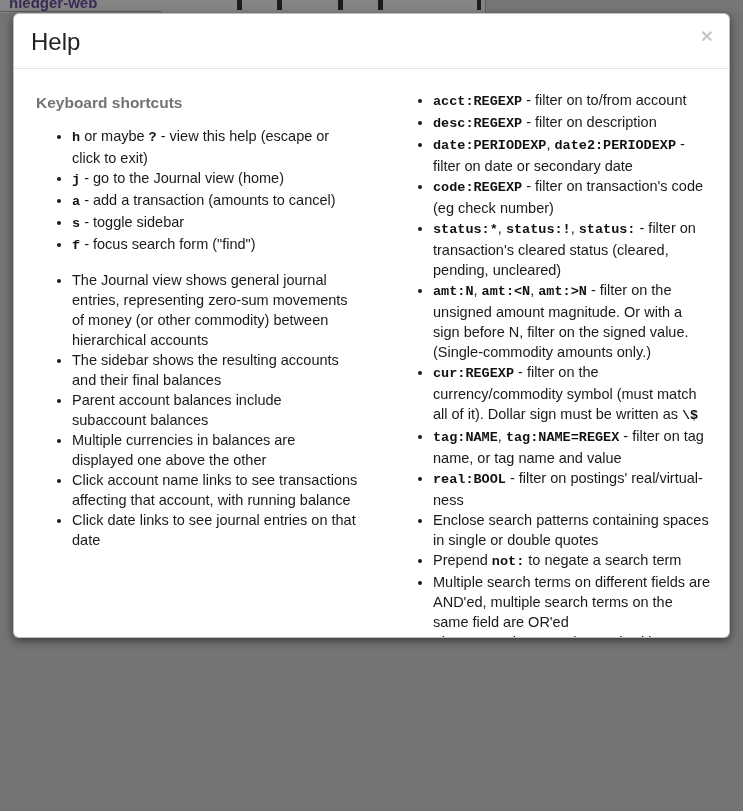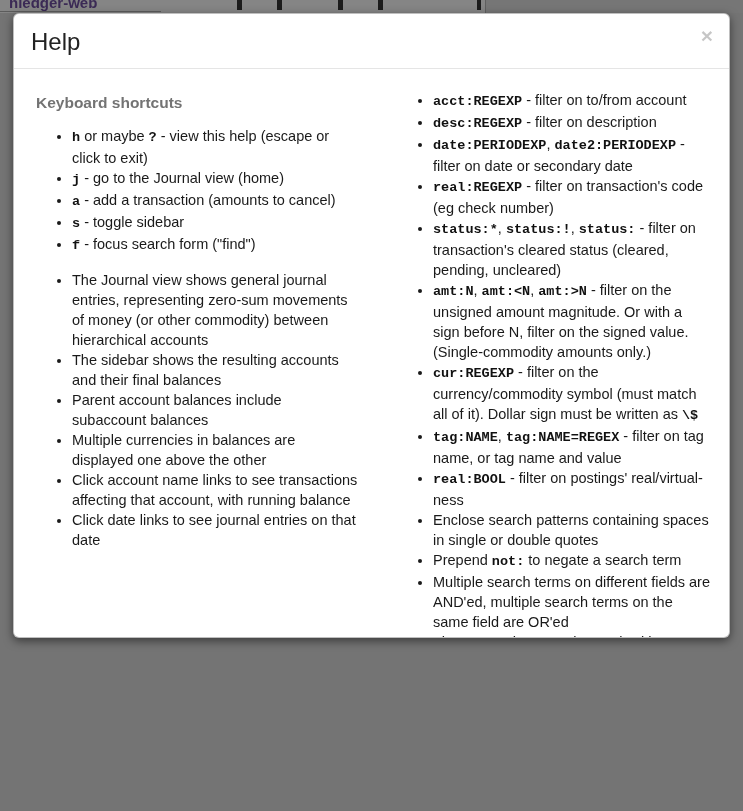--- a/index.html
+++ b/index.html
@@ -147,21 +147,21 @@
           <li><span>Multiple currencies in balances are displayed one above the other</span></li>
           <li><span>Click account name links to see transactions affecting that account, with running balance</span></li>
           <li><span>Click date links to see journal entries on that date</span></li>
         </ul>
       </div>
     <div class="help-col right">
         <ul>
           <li><code>acct:REGEXP</code><span> - filter on to/from account</span></li>
           <li><code>desc:REGEXP</code><span> - filter on description</span></li>
           <li><code>date:PERIODEXP</code><span>, </span><code>date2:PERIODEXP</code><span> - filter on date or secondary date</span></li>
-          <li><code>real:REGEXP</code><span> - filter on transaction's code (eg check number)</span></li>
+          <li><code>code:REGEXP</code><span> - filter on transaction's code (eg check number)</span></li>
           <li><code>status:*</code><span>, </span><code>status:!</code><span>, </span><code>status:</code><span> - filter on transaction's cleared status (cleared, pending, uncleared)</span></li>
           <li><code>amt:N</code><span>, </span><code>amt:&lt;N</code><span>, </span><code>amt:&gt;N</code><span> - filter on the unsigned amount magnitude. Or with a sign before N, filter on the signed value. (Single-commodity amounts only.)</span></li>
           <li><code>cur:REGEXP</code><span> - filter on the currency/commodity symbol (must match all of it). Dollar sign must be written as </span><code>\$</code></li>
           <li><code>tag:NAME</code><span>, </span><code>tag:NAME=REGEX</code><span> - filter on tag name, or tag name and value</span></li>
           <li><code>real:BOOL</code><span> - filter on postings' real/virtual-ness</span></li>
           <li><span>Enclose search patterns containing spaces in single or double quotes</span></li>
           <li><span>Prepend </span><code>not:</code><span> to negate a search term</span></li>
           <li><span>Multiple search terms on different fields are AND'ed, multiple search terms on the same field are OR'ed</span></li>
           <li><span>These search terms also work with command-line hledger</span></li>
         </ul>

